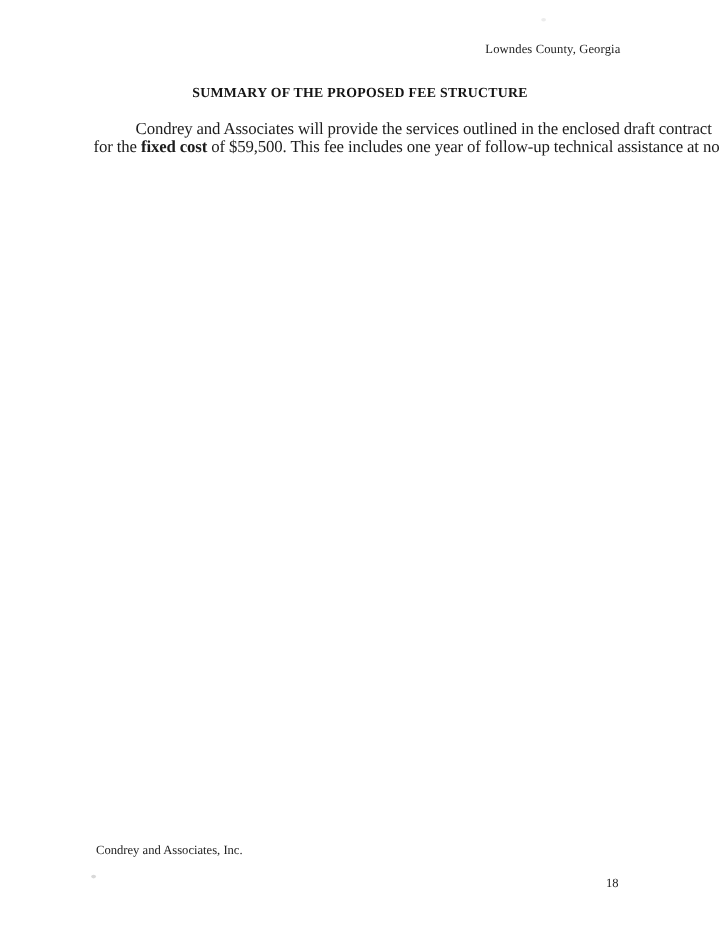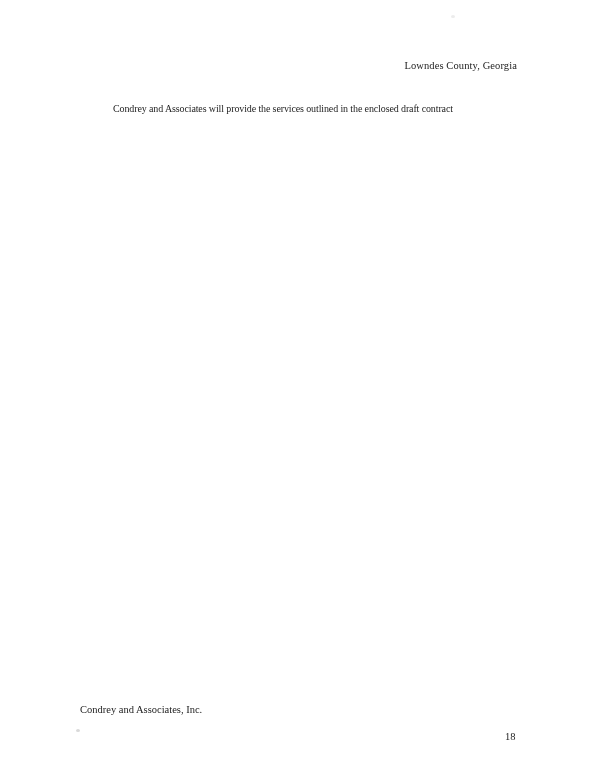--- a/index.html
+++ b/index.html
@@ -11,21 +11,21 @@
     position: relative;
     width: 600px;
     height: 777px;
     background: #ffffff;
     font-family: "Liberation Serif", "DejaVu Serif", serif;
     color: #1d1d1d;
     overflow: hidden;
   }
   .header-right {
     position: absolute;
-    top: 60px;
+    top: 36px;
     right: 83px;
     font-size: 10.5px;
     letter-spacing: 0.1px;
     color: #222222;
   }
   .title {
     position: absolute;
     top: 72px;
     left: 0;
     right: 0;
@@ -34,21 +34,21 @@
     font-size: 11.5px;
     font-weight: bold;
     letter-spacing: 0.25px;
     color: #151515;
   }
   .paragraph {
     position: absolute;
     top: 101px;
     left: 78px;
     width: 448px;
-    font-size: 10px;
+    font-size: 14px;
     letter-spacing: -0.12px;
     line-height: 15px;
     color: #1d1d1d;
   }
   .line {
     display: block;
     white-space: nowrap;
   }
   .line.indent {
     text-indent: 35px;
@@ -90,23 +90,25 @@
     background: #ececec;
   }
 </style>
 </head>
 <body>
 
 <div class="page">
 
   <div class="header-right">Lowndes County, Georgia</div>
 
+  <h1 class="title">SUMMARY OF THE PROPOSED FEE STRUCTURE</h1>
 
   <div class="paragraph">
     <span class="line indent">Condrey and Associates will provide the services outlined in the enclosed draft contract</span>
+      <span class="line"><span>for the </span><span class="bold">fixed cost</span><span> of $59,500. This fee includes one year of follow-up technical assistance at no</span></span>
   </div>
 
   <div class="footer-left">Condrey and Associates, Inc.</div>
 
   <div class="page-number">18</div>
 
   <div class="speck speck-bottom"></div>
   <div class="speck speck-top"></div>
 
 </div>

